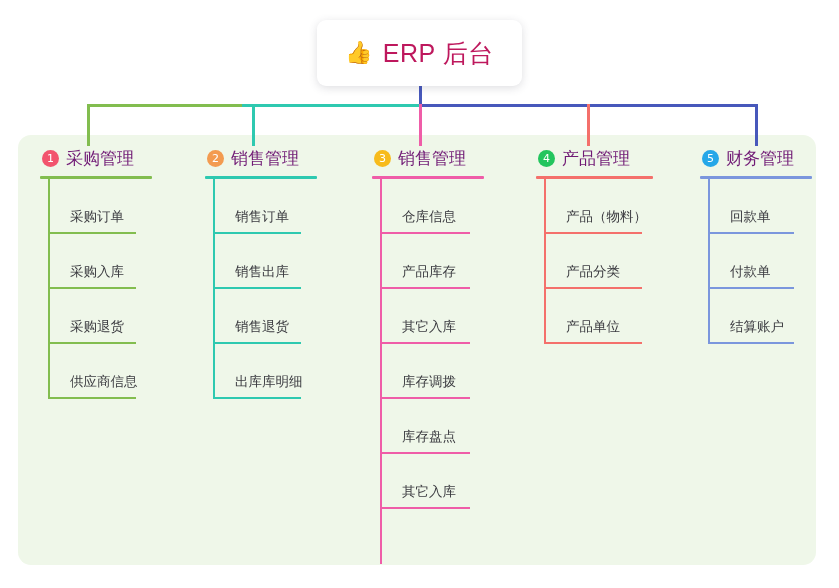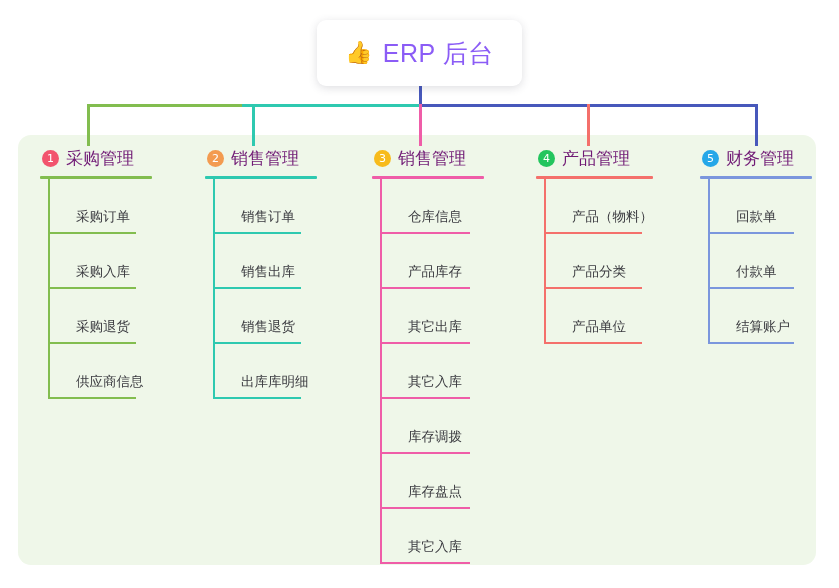--- a/index.html
+++ b/index.html
@@ -35,21 +35,21 @@
     justify-content: center;
     gap: 10px;
   }
   .root-emoji {
     font-size: 22px;
     line-height: 1;
   }
   .root-title {
     font-size: 25px;
     letter-spacing: .5px;
-    color: #8b5cf6;
+    color: #be185d;
     white-space: nowrap;
   }
 
   
   .conn { position: absolute; }
 
   
   .panel {
     position: absolute;
     left: 18px;
@@ -102,21 +102,21 @@
     top: 0px;
     width: 2px;
   }
   .leaf {
     position: relative;
     height: 55px;
     box-sizing: border-box;
   }
   .leaf-label {
     position: absolute;
-    left: 28px;
+    left: 22px;
     bottom: 8px;
     font-size: 13.5px;
     color: #3b3b40;
     white-space: nowrap;
   }
   .leaf-rule {
     position: absolute;
     left: 0px;
     bottom: 0px;
     height: 2px;
@@ -209,24 +209,20 @@
           <div class="spine" style="height: 385px; background: rgb(239, 93, 168);"></div>
           <div class="leaf">
             <span class="leaf-label">仓库信息</span>
             <div class="leaf-rule" style="width: 90px; background: rgb(239, 93, 168);"></div>
           </div>
           <div class="leaf">
             <span class="leaf-label">产品库存</span>
             <div class="leaf-rule" style="width: 90px; background: rgb(239, 93, 168);"></div>
           </div>
           <div class="leaf">
-            <span class="leaf-label">其它出库</span>
-            <div class="leaf-rule" style="width: 90px; background: rgb(239, 93, 168);"></div>
-          </div>
-          <div class="leaf">
             <span class="leaf-label">其它入库</span>
             <div class="leaf-rule" style="width: 90px; background: rgb(239, 93, 168);"></div>
           </div>
           <div class="leaf">
             <span class="leaf-label">库存调拨</span>
             <div class="leaf-rule" style="width: 90px; background: rgb(239, 93, 168);"></div>
           </div>
           <div class="leaf">
             <span class="leaf-label">库存盘点</span>
             <div class="leaf-rule" style="width: 90px; background: rgb(239, 93, 168);"></div>

